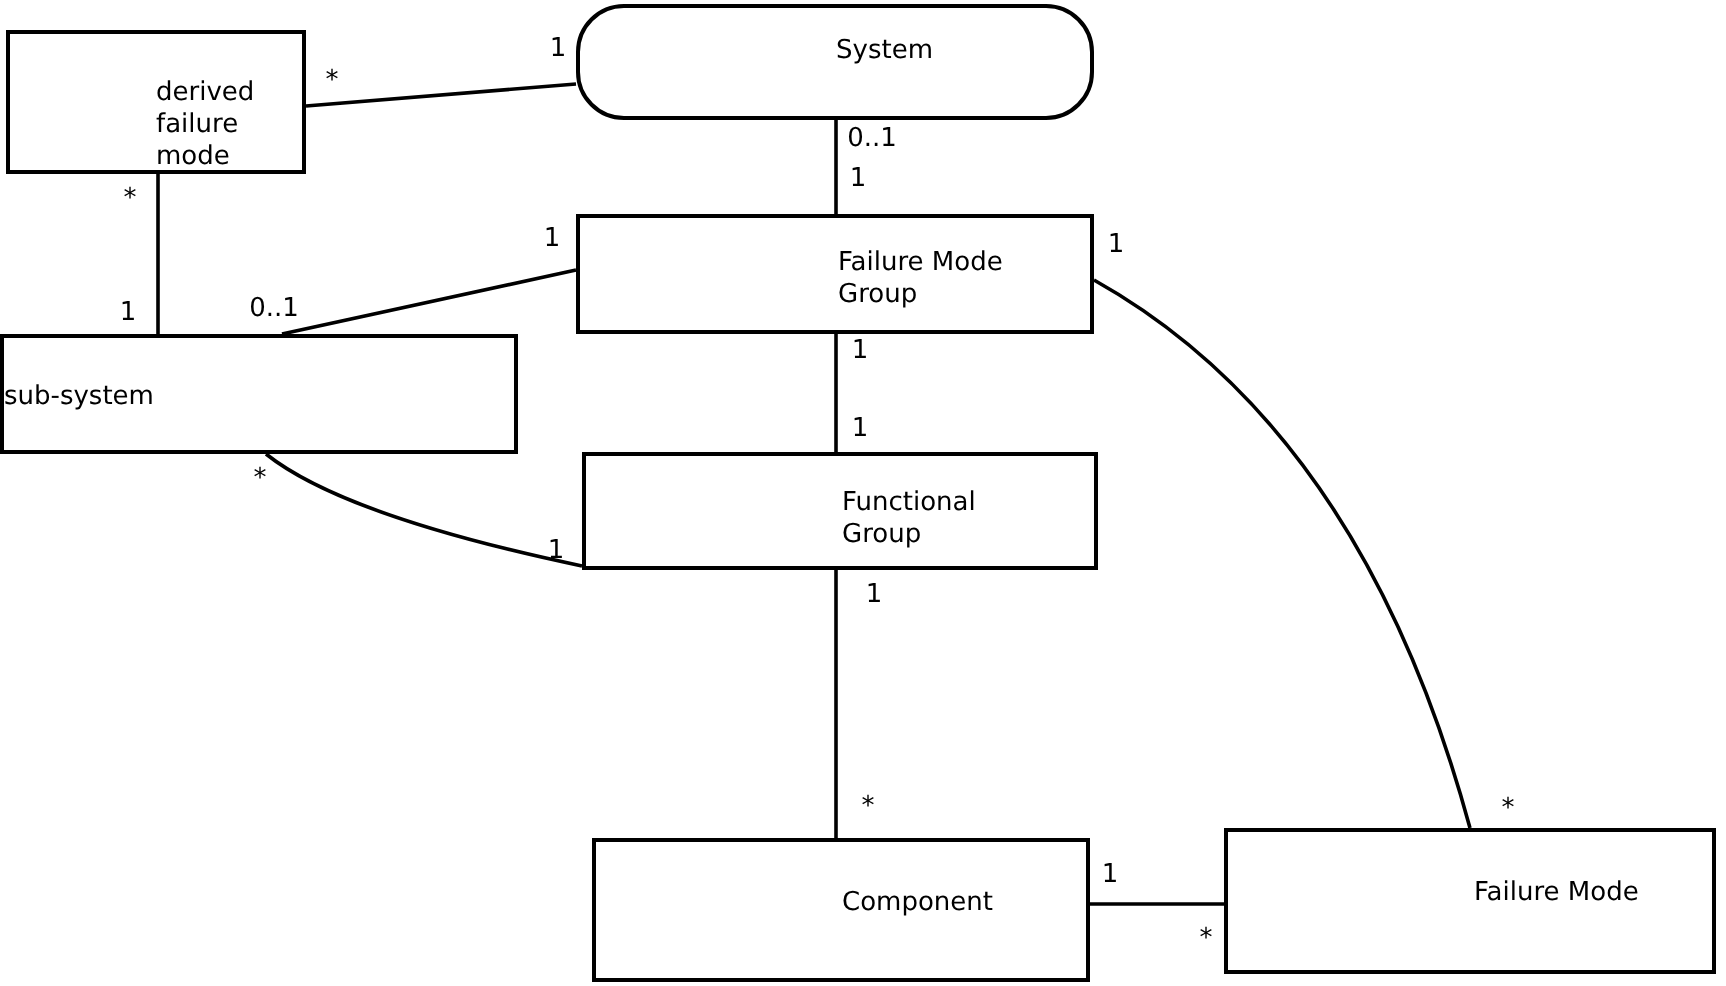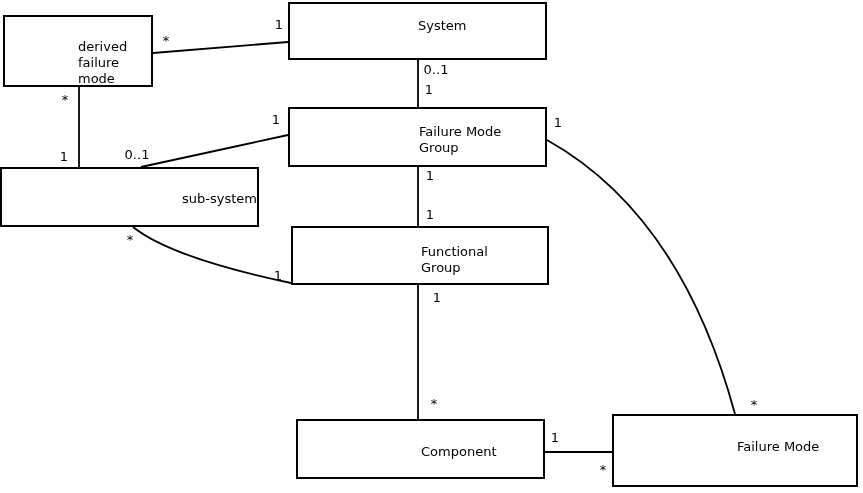--- a/index.html
+++ b/index.html
@@ -69,43 +69,43 @@
   </svg>
 
   <div class="entity" style="left:3px; top:15px; width:150px; height:72px;padding-left:19px;">
     <div class="lbl" style="left:73px; top:22px;">
       <span>derived</span>
       <span>failure</span>
       <span>mode</span>
     </div>
   </div>
 
-  <div class="entity" style="left:288px; top:2px; width:259px; height:58px;">
+  <div class="entity" style="left:288px; top:2px; width:259px; height:58px;border-radius:24px;">
     <div class="lbl" style="left:128px; top:14px;">System</div>
   </div>
 
   <div class="entity" style="left:288px; top:107px; width:259px; height:60px;">
     <div class="lbl" style="left:129px; top:15px;">
       <span>Failure Mode</span>
       <span>Group</span>
     </div>
   </div>
 
   <div class="entity" style="left:0px; top:167px; width:259px; height:60px;">
-    <div class="lbl" style="left:0; right:0; top:22px; text-align:right;">sub-system</div>
+    <div class="lbl" style="left:0; right:0; top:22px; text-align:left;">sub-system</div>
   </div>
 
   <div class="entity" style="left:291px; top:226px; width:258px; height:59px;">
     <div class="lbl" style="left:128px; top:16px;">
       <span>Functional</span>
       <span>Group</span>
     </div>
   </div>
 
-  <div class="entity" style="left:296px; top:419px; width:249px; height:60px;">
+  <div class="entity" style="left:296px; top:419px; width:249px; height:72px;">
     <div class="lbl" style="left:123px; top:23px;">Component</div>
   </div>
 
   <div class="entity" style="left:612px; top:414px; width:246px; height:73px;">
     <div class="lbl" style="left:123px; top:23px;">Failure Mode</div>
   </div>
 
   <span class="mult star" style="left:166px; top:38px;">*</span>
   <span class="mult" style="left:279px; top:25px;">1</span>
 

